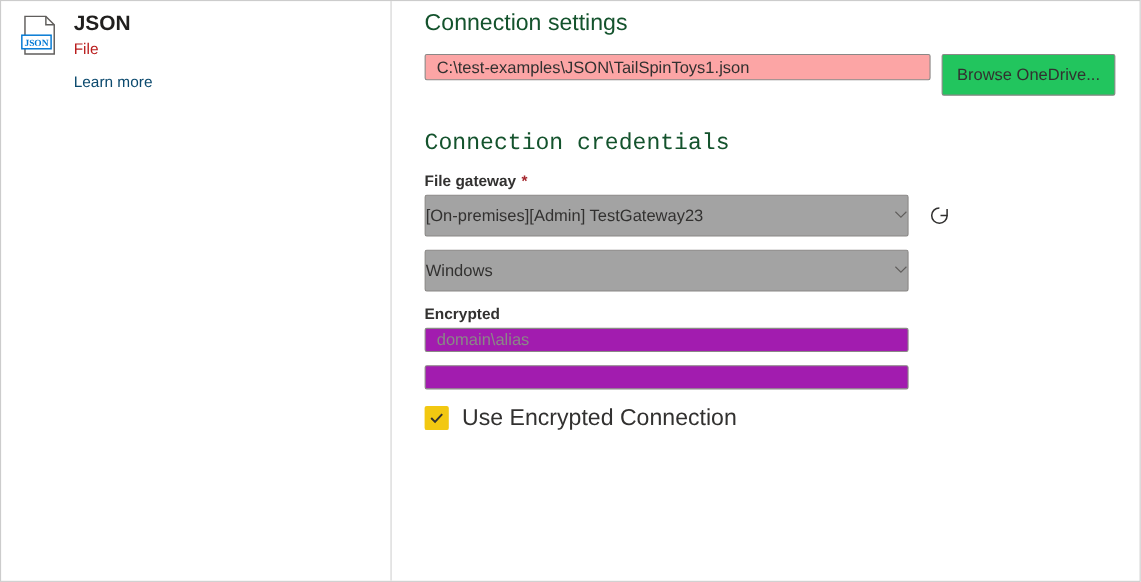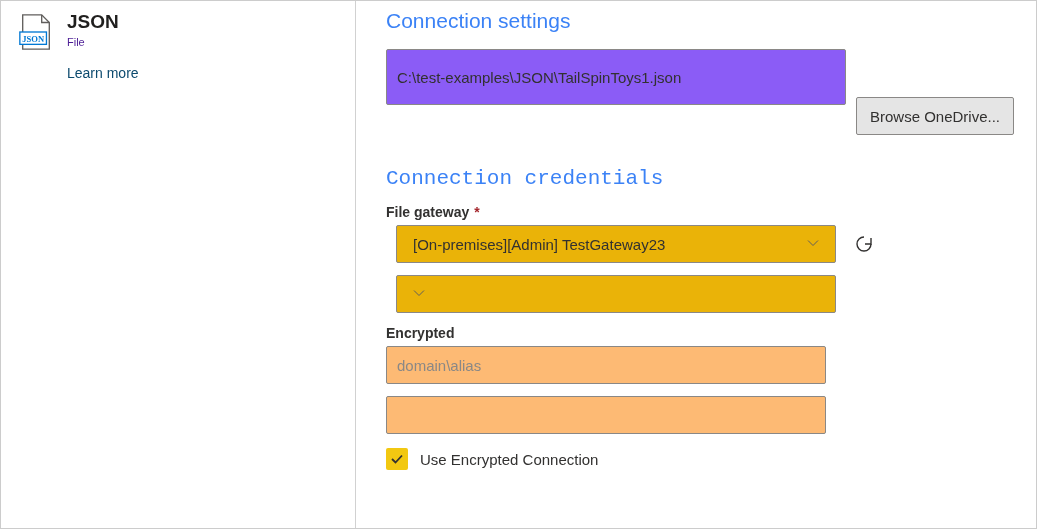--- a/index.html
+++ b/index.html
@@ -33,41 +33,41 @@
       flex-shrink: 0;
       margin-top: 2px;
     }
     .connector-title {
       font-size: 19px;
       font-weight: 600;
       color: #201f1e;
       line-height: 1.2;
     }
     .connector-subtitle {
-      font-size: 11px;
-      color: #4c1d95;
+      font-size: 14px;
+      color: #b91c1c;
       margin-top: 2px;
     }
     .learn-more {
       display: inline-block;
       margin-left: 50px;
       margin-top: 14px;
       color: #0c4a6e;
       font-size: 14px;
       cursor: pointer;
     }
     .right-panel {
       flex: 1;
       padding: 8px 22px 12px 30px;
       overflow: hidden;
     }
     .section-heading {
       font-size: 21px;
       font-weight: 400;
-      color: #3b82f6;
+      color: #14532d;
       margin-bottom: 16px;
     }
     .section-heading.cred {
       margin-top: 32px;
       margin-bottom: 14px;
       font-family: Liberation Mono, monospace;
     }
     .field-label {
       font-size: 14px;
       font-weight: 600;
@@ -83,59 +83,57 @@
       gap: 10px;
       align-items: stretch;
     }
     .field-row-gw {
       display: flex;
       gap: 14px;
       align-items: center;
     }
     .text-input {
       flex: 1;
-      height: 56px;
+      height: 24px;
       border: 1px solid #8a8886;
       border-radius: 2px;
       padding: 0 10px;
       font-size: 15px;
       font-family: inherit;
       outline: none;
-      background: #8b5cf6;
+      background: #fca5a5;
       color: #323130;
     }
     .text-input::placeholder {
       color: #8a8886;
     }
     .browse-btn {
       width: 158px;
       height: 38px;
       border: 1px solid #8a8886;
       border-radius: 2px;
-      background: #e5e5e5;
+      background: #22c55e;
       font-size: 15px;
       font-family: inherit;
       cursor: pointer;
       white-space: nowrap;
       overflow: hidden;
       text-align: center;
       color: #323130;
-      margin-top: 48px;
     }
     .select-wrapper {
       position: relative;
       height: 38px;
       border: 1px solid #8a8886;
       border-radius: 2px;
       display: flex;
       align-items: center;
-      padding: 0 16px;
-      cursor: pointer;
-      background: #eab308;
-      margin-left: 10px;
+      padding: 0 0;
+      cursor: pointer;
+      background: #a3a3a3;
     }
     .select-wrapper.gw { width: 440px; }
     .select-wrapper.auth { width: 440px; }
     .select-value {
       flex: 1;
       font-size: 15px;
     }
     .chevron {
       font-size: 12px;
       color: #605e5c;
@@ -145,49 +143,49 @@
       height: 28px;
       display: flex;
       align-items: center;
       justify-content: center;
       cursor: pointer;
       font-size: 19px;
       color: #323130;
     }
     .credential-input {
       width: 440px;
-      height: 38px;
+      height: 22px;
       border: 1px solid #8a8886;
       border-radius: 2px;
       padding: 0 10px;
       font-size: 15px;
       font-family: inherit;
       outline: none;
-      background: #fdba74;
+      background: #a21caf;
     }
     .credential-input::placeholder { color: #8a8886; }
     .field-group { margin-bottom: 12px; }
     .checkbox-row {
       display: flex;
       align-items: center;
       gap: 12px;
       margin-top: 14px;
     }
     .checkbox {
       width: 22px;
       height: 22px;
       background: #f2c811;
       border-radius: 2px;
       display: flex;
       align-items: center;
       justify-content: center;
       cursor: pointer;
     }
     .checkbox svg { width: 14px; height: 14px; }
-    .checkbox-label { font-size: 15px; }
+    .checkbox-label { font-size: 21px; }
   </style>
 </head>
 <body>
 
 <div class="container">
   <div class="left-panel">
     <div class="connector-row">
       <div class="connector-icon">
         <svg viewBox="0 0 40 40" width="38" height="38">
           <path d="M6 2 H26 L34 10 V38 H6 Z" fill="none" stroke="#605e5c" stroke-width="1.4"></path>
@@ -233,20 +231,21 @@
           <svg width="20" height="20" viewBox="0 0 20 20">
               <path d="M10 3 A7 7 0 1 0 17 10" fill="none" stroke="#323130" stroke-width="1.4"></path>
               <path d="M17 4 L17 10 L11 10" fill="none" stroke="#323130" stroke-width="1.4"></path>
             </svg>
         </div>
       </div>
     </div>
 
     <div class="field-group">
       <div class="select-wrapper auth">
+        <span class="select-value">Windows</span>
         <span class="chevron">
           <svg width="12" height="12" viewBox="0 0 12 12">
               <path d="M1 3.5 L6 8.5 L11 3.5" fill="none" stroke="#605e5c" stroke-width="1"></path>
             </svg>
         </span>
       </div>
     </div>
 
     <div class="field-group">
       <div class="field-label">Encrypted</div>

